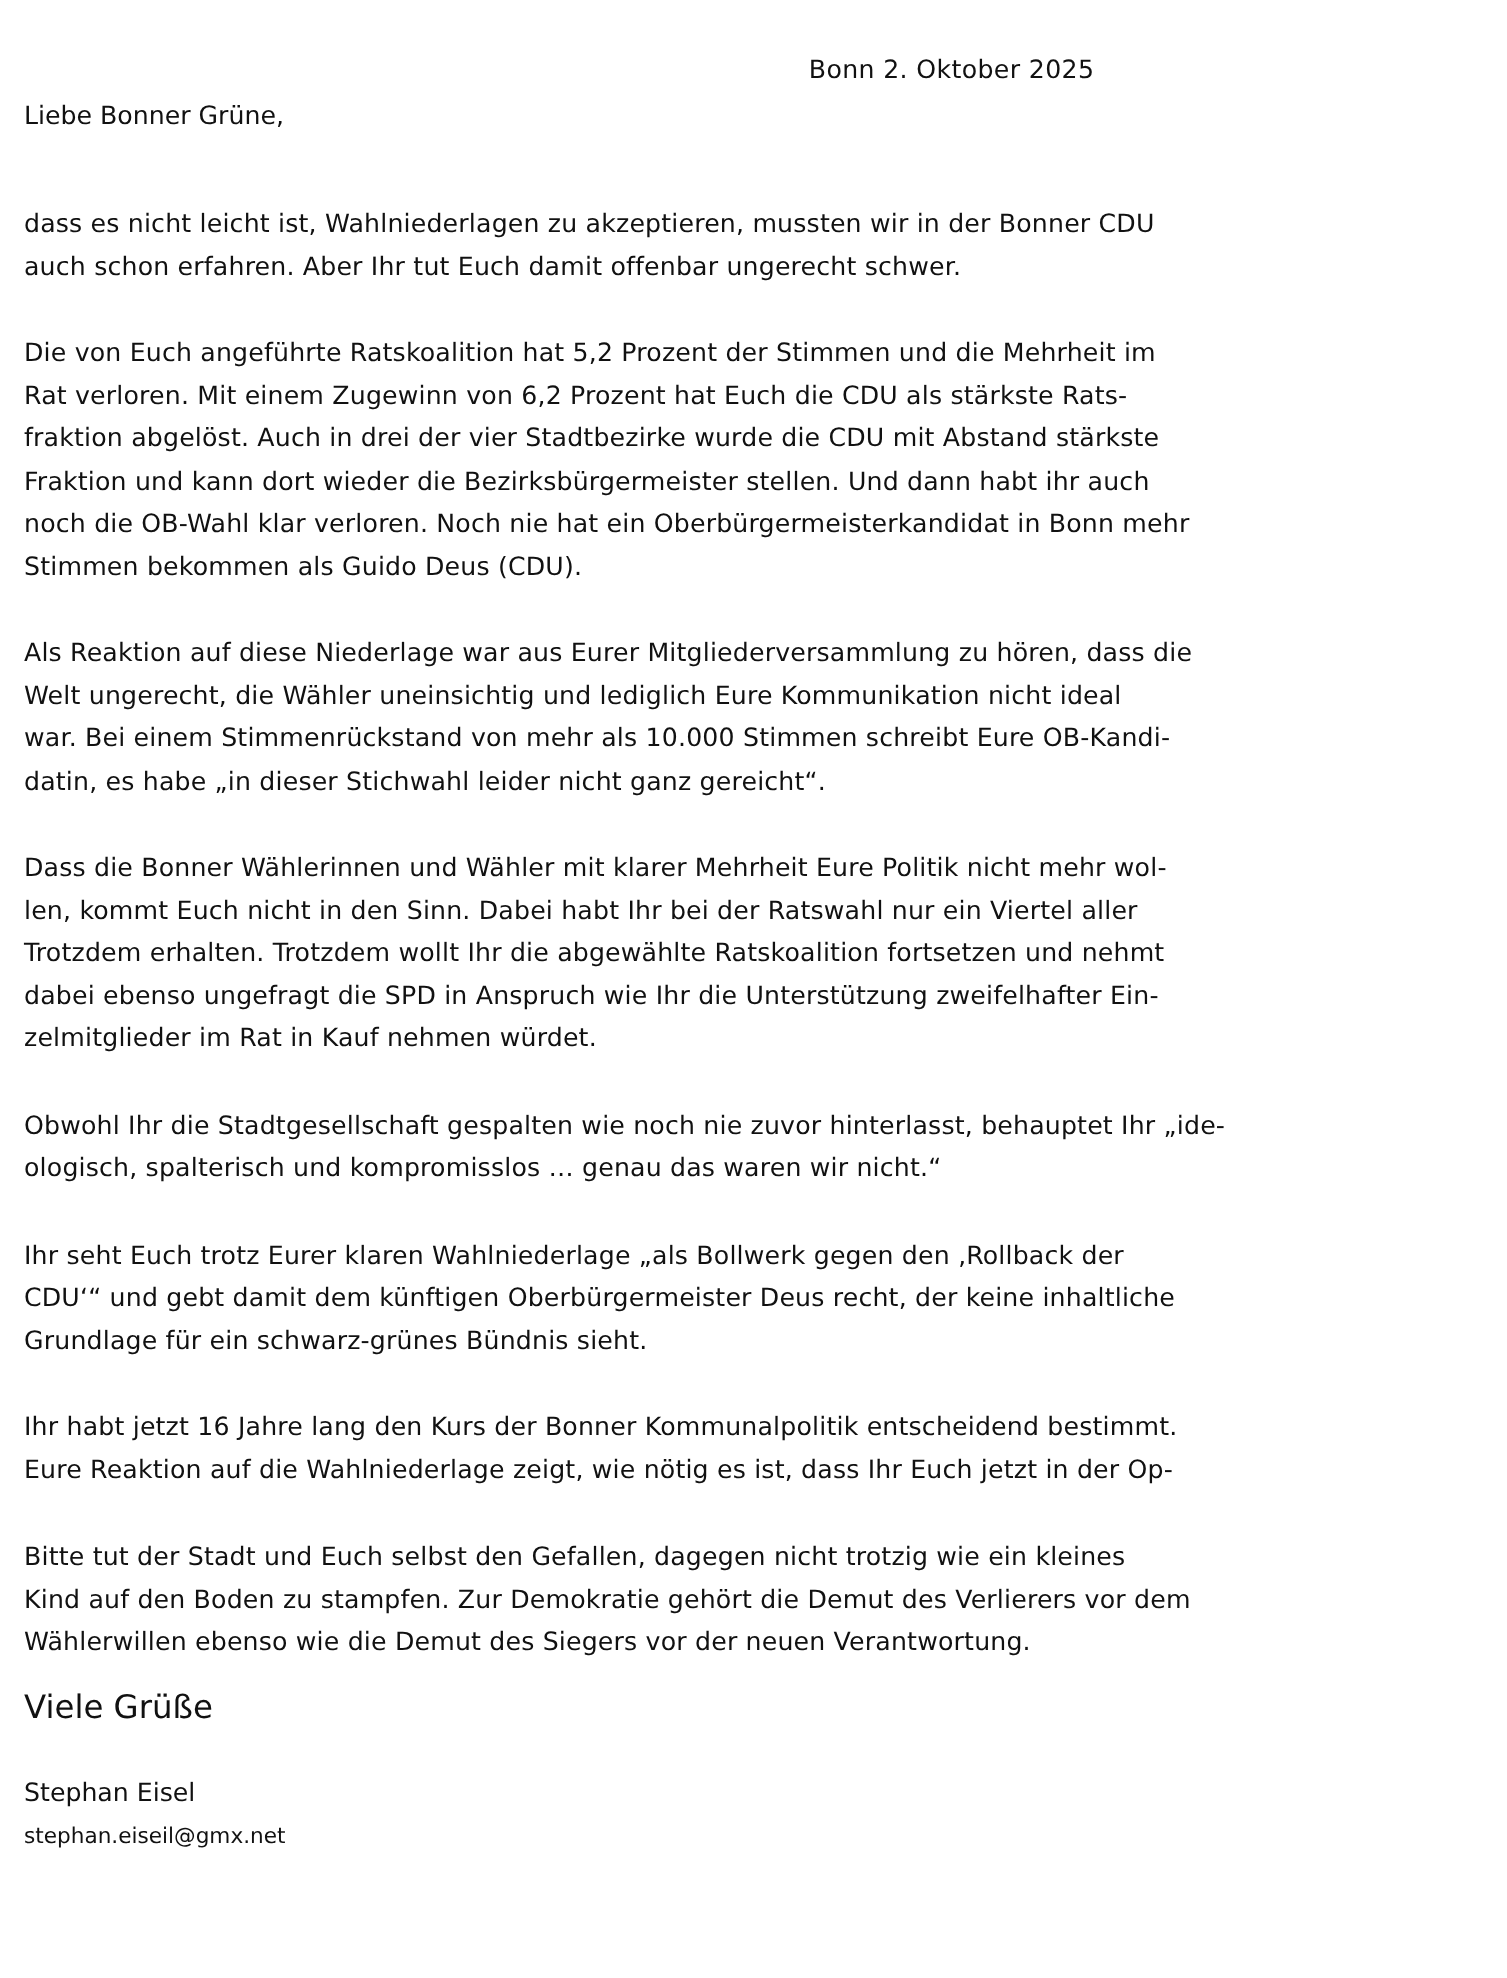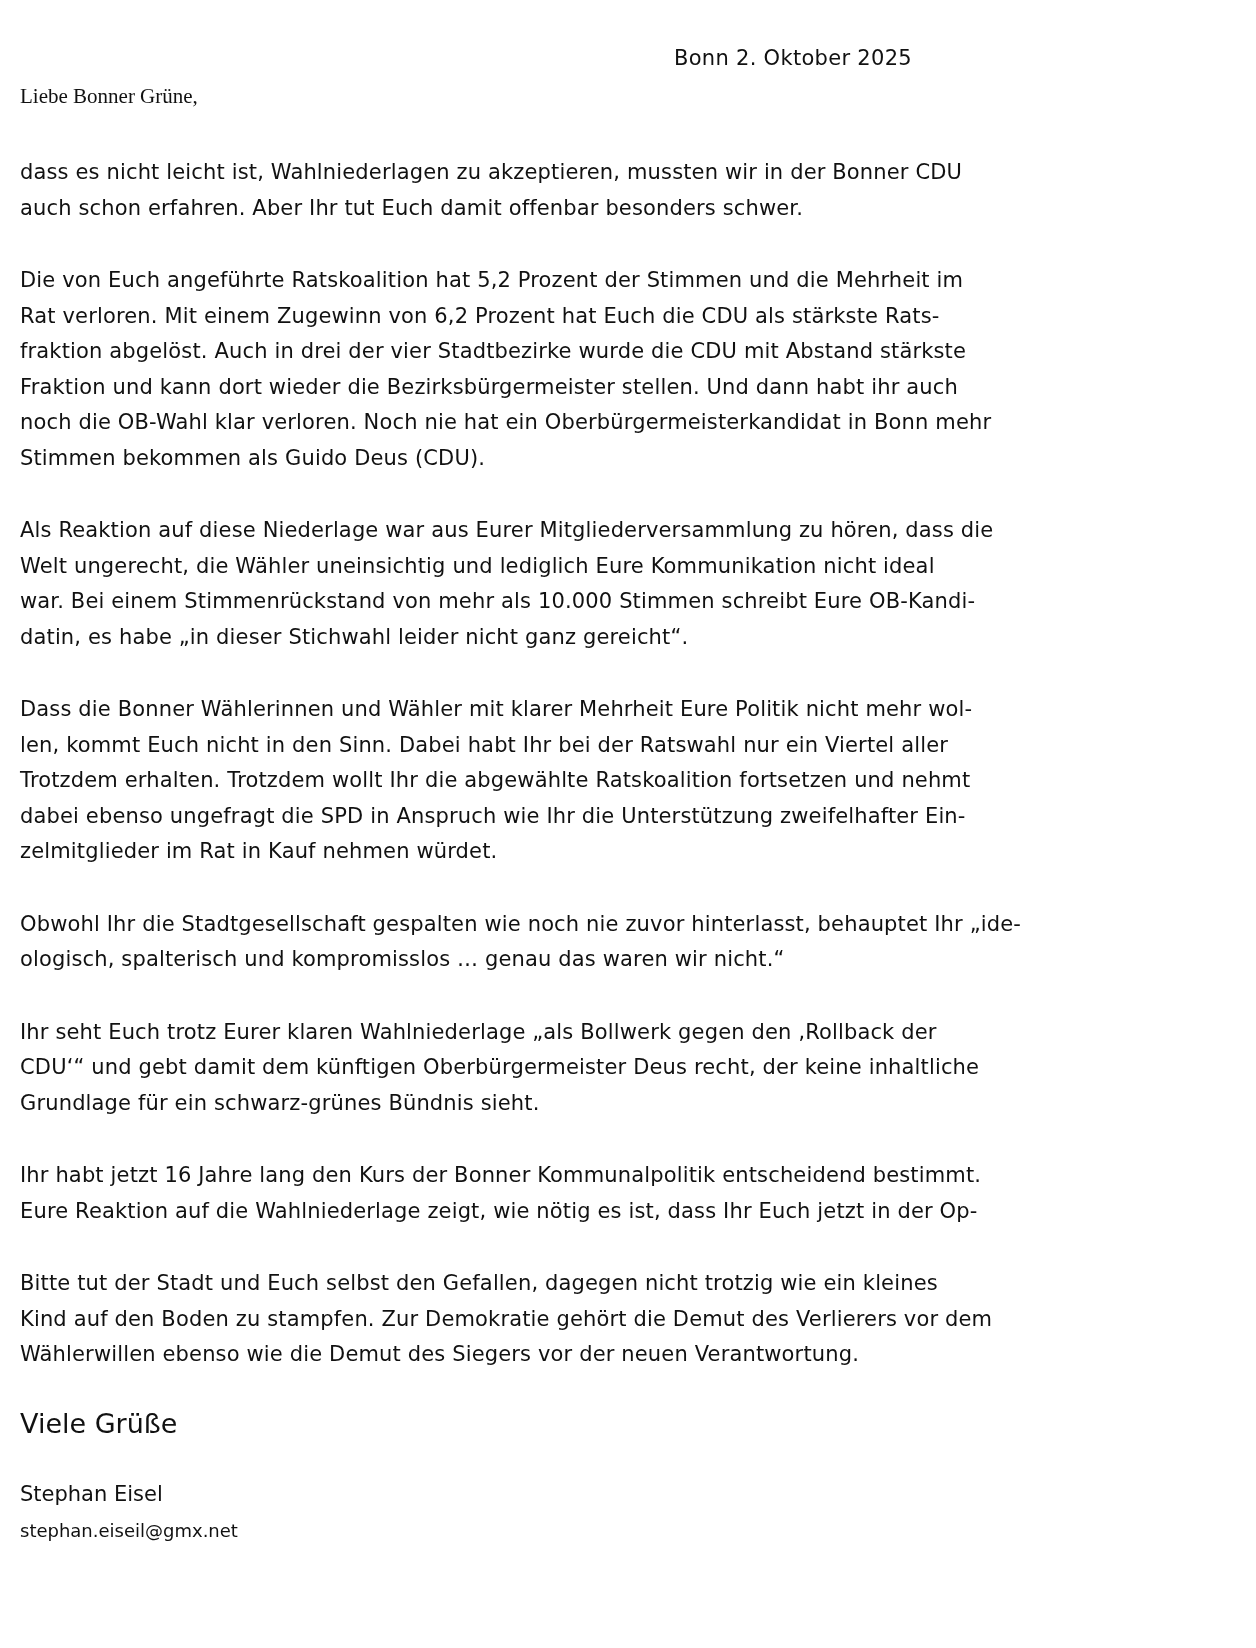--- a/index.html
+++ b/index.html
@@ -30,30 +30,29 @@
       font-size: 21px;
       letter-spacing: 0.3px;
       white-space: nowrap;
     }
     .salutation {
       position: absolute;
       left: 20px;
       top: 84px;
       font-size: 21px;
       white-space: nowrap;
-      font-family: Liberation Serif, serif;
     }
     .body-text {
       position: absolute;
       left: 20px;
       top: 153px;
       width: 1220px;
     }
     .para {
-      margin: 2px 0 37px 0;
+      margin: 16px 0 37px 0;
     }
     .line {
       display: block;
       font-size: 21px;
       line-height: 35.5px;
       height: 35.5px;
       white-space: nowrap;
       letter-spacing: 0.15px;
     }
     .closing {
@@ -84,21 +83,21 @@
 <div class="page">
 
   <div class="date">Bonn 2. Oktober 2025</div>
 
   <div class="salutation">Liebe Bonner Grüne,</div>
 
   <div class="body-text">
 
     <p class="para">
       <span class="line">dass es nicht leicht ist, Wahlniederlagen zu akzeptieren, mussten wir in der Bonner CDU</span>
-      <span class="line">auch schon erfahren. Aber Ihr tut Euch damit offenbar besonders schwer.</span>
+      <span class="line">auch schon erfahren. Aber Ihr tut Euch damit offenbar ungerecht schwer.</span>
     </p>
 
     <p class="para">
       <span class="line">Die von Euch angeführte Ratskoalition hat 5,2 Prozent der Stimmen und die Mehrheit im</span>
       <span class="line">Rat verloren. Mit einem Zugewinn von 6,2 Prozent hat Euch die CDU als stärkste Rats-</span>
       <span class="line">fraktion abgelöst. Auch in drei der vier Stadtbezirke wurde die CDU mit Abstand stärkste</span>
       <span class="line">Fraktion und kann dort wieder die Bezirksbürgermeister stellen. Und dann habt ihr auch</span>
       <span class="line">noch die OB-Wahl klar verloren. Noch nie hat ein Oberbürgermeisterkandidat in Bonn mehr</span>
       <span class="line">Stimmen bekommen als Guido Deus (CDU).</span>
     </p>

